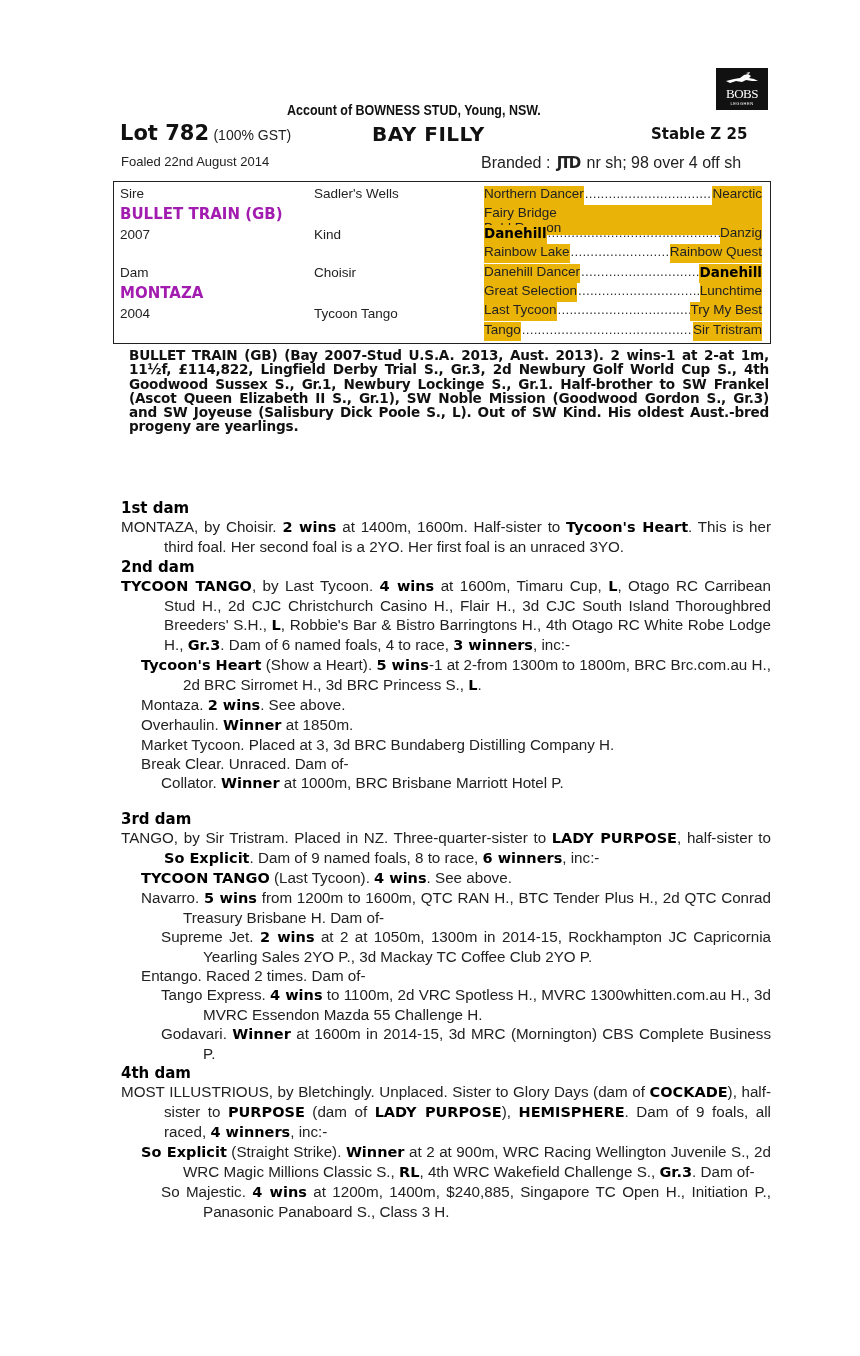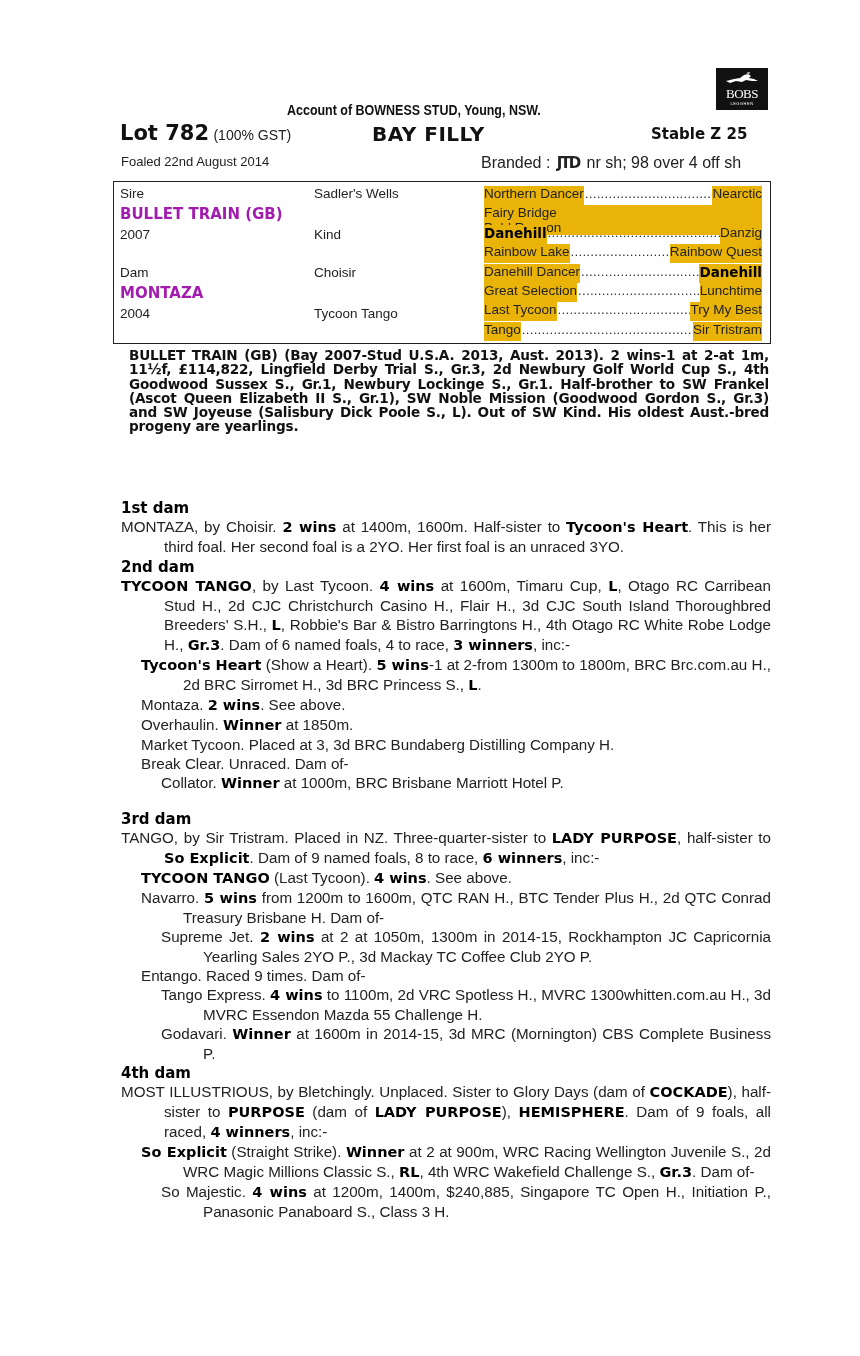--- a/index.html
+++ b/index.html
@@ -146,21 +146,21 @@
       <div class="para indent1"><span>Market Tycoon. Placed at 3, 3d BRC Bundaberg Distilling Company H.</span></div>
       <div class="para indent1"><span>Break Clear. Unraced. Dam of-</span></div>
       <div class="para indent2"><span>Collator. </span><span class="b">Winner</span><span> at 1000m, BRC Brisbane Marriott Hotel P.</span></div>
     </div>
   <div class="section" style="top:810px;">
       <h3>3rd dam</h3>
       <div class="para indent0"><span>TANGO, by Sir Tristram. Placed in NZ. Three-quarter-sister to </span><span class="b">LADY PURPOSE</span><span>, half-sister to </span><span class="b">So Explicit</span><span>. Dam of 9 named foals, 8 to race, </span><span class="b">6 winners</span><span>, inc:-</span></div>
       <div class="para indent1"><span class="b">TYCOON TANGO</span><span> (Last Tycoon). </span><span class="b">4 wins</span><span>. See above.</span></div>
       <div class="para indent1"><span>Navarro. </span><span class="b">5 wins</span><span> from 1200m to 1600m, QTC RAN H., BTC Tender Plus H., 2d QTC Conrad Treasury Brisbane H. Dam of-</span></div>
       <div class="para indent2"><span>Supreme Jet. </span><span class="b">2 wins</span><span> at 2 at 1050m, 1300m in 2014-15, Rockhampton JC Capricornia Yearling Sales 2YO P., 3d Mackay TC Coffee Club 2YO P.</span></div>
-      <div class="para indent1"><span>Entango. Raced 9 times. Dam of-</span></div>
+      <div class="para indent1"><span>Entango. Raced 2 times. Dam of-</span></div>
       <div class="para indent2"><span>Tango Express. </span><span class="b">4 wins</span><span> to 1100m, 2d VRC Spotless H., MVRC 1300whitten.com.au H., 3d MVRC Essendon Mazda 55 Challenge H.</span></div>
       <div class="para indent2"><span>Godavari. </span><span class="b">Winner</span><span> at 1600m in 2014-15, 3d MRC (Mornington) CBS Complete Business P.</span></div>
     </div>
   <div class="section" style="top:1064px;">
       <h3>4th dam</h3>
       <div class="para indent0"><span>MOST ILLUSTRIOUS, by Bletchingly. Unplaced. Sister to Glory Days (dam of </span><span class="b">COCKADE</span><span>), half-sister to </span><span class="b">PURPOSE</span><span> (dam of </span><span class="b">LADY PURPOSE</span><span>), </span><span class="b">HEMISPHERE</span><span>. Dam of 9 foals, all raced, </span><span class="b">4 winners</span><span>, inc:-</span></div>
       <div class="para indent1"><span class="b">So Explicit</span><span> (Straight Strike). </span><span class="b">Winner</span><span> at 2 at 900m, WRC Racing Wellington Juvenile S., 2d WRC Magic Millions Classic S., </span><span class="b">RL</span><span>, 4th WRC Wakefield Challenge S., </span><span class="b">Gr.3</span><span>. Dam of-</span></div>
       <div class="para indent2"><span>So Majestic. </span><span class="b">4 wins</span><span> at 1200m, 1400m, $240,885, Singapore TC Open H., Initiation P., Panasonic Panaboard S., Class 3 H.</span></div>
     </div>
 

